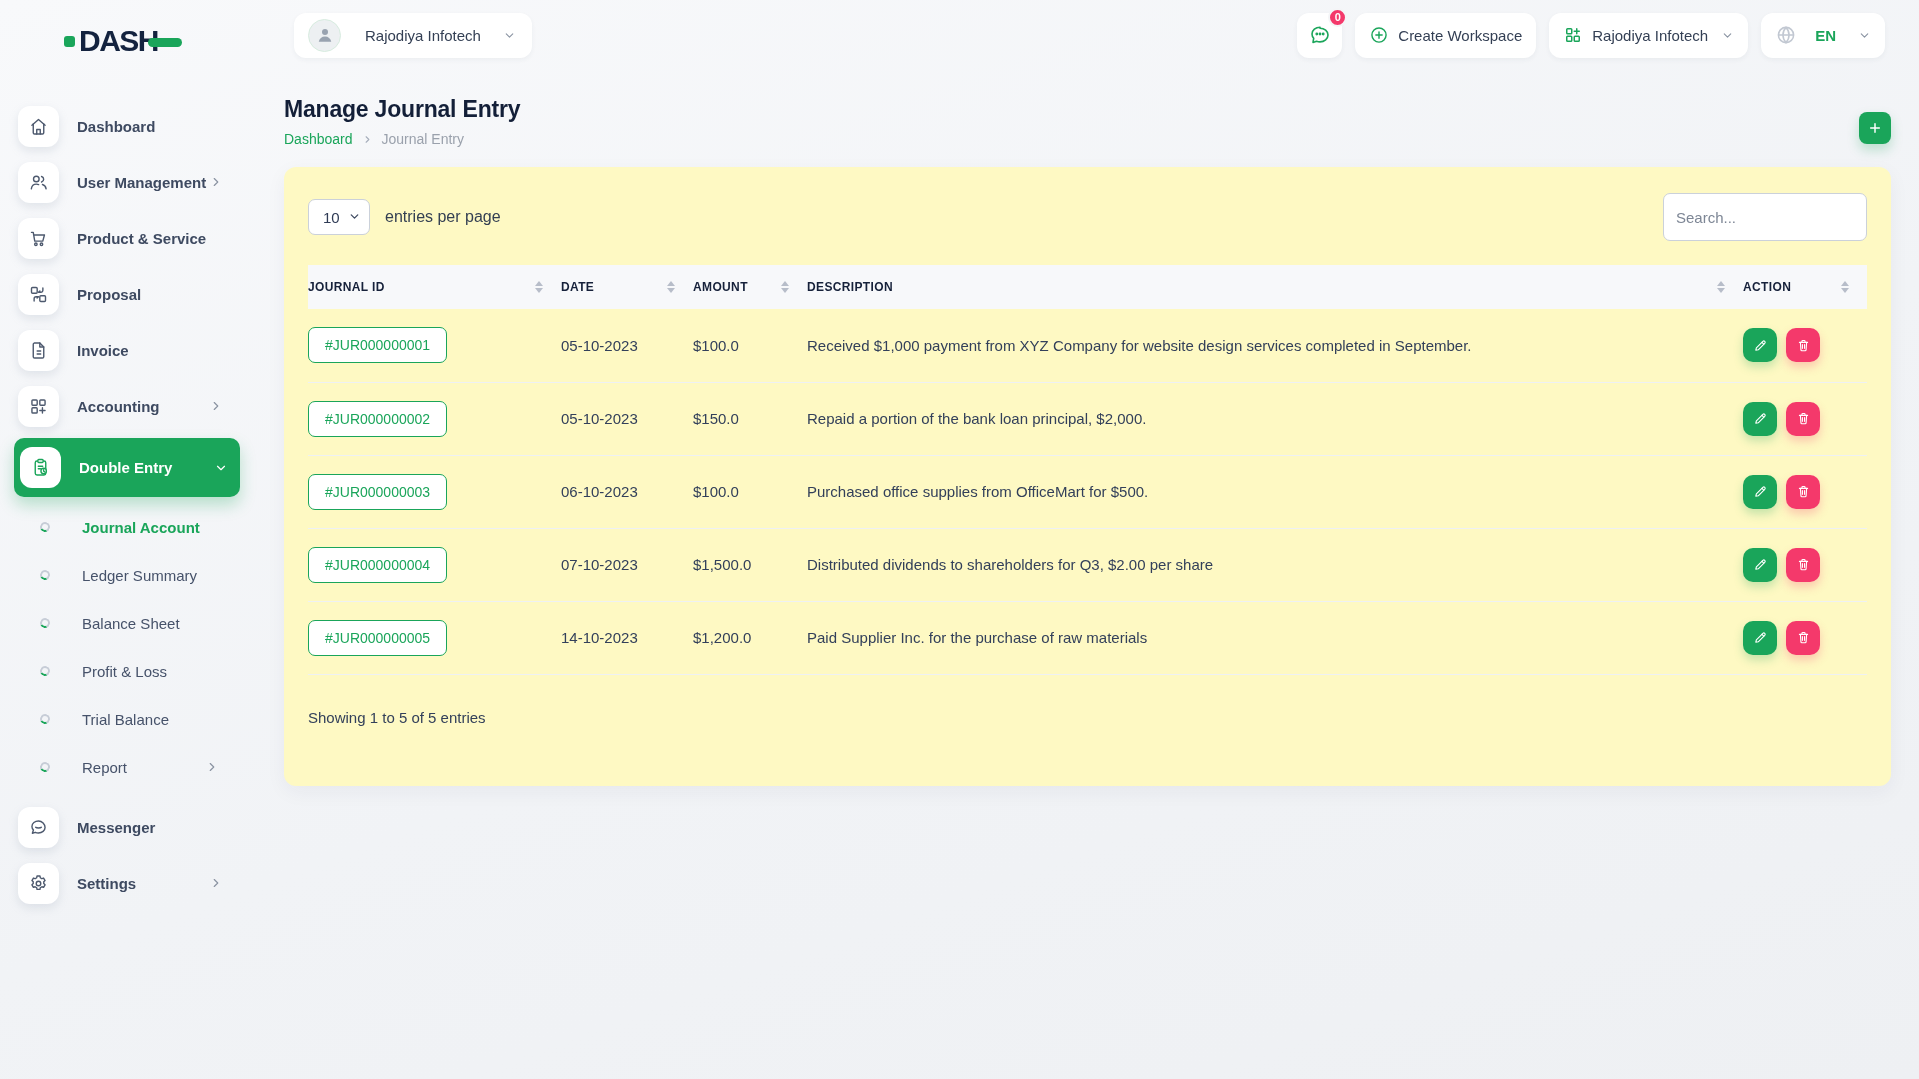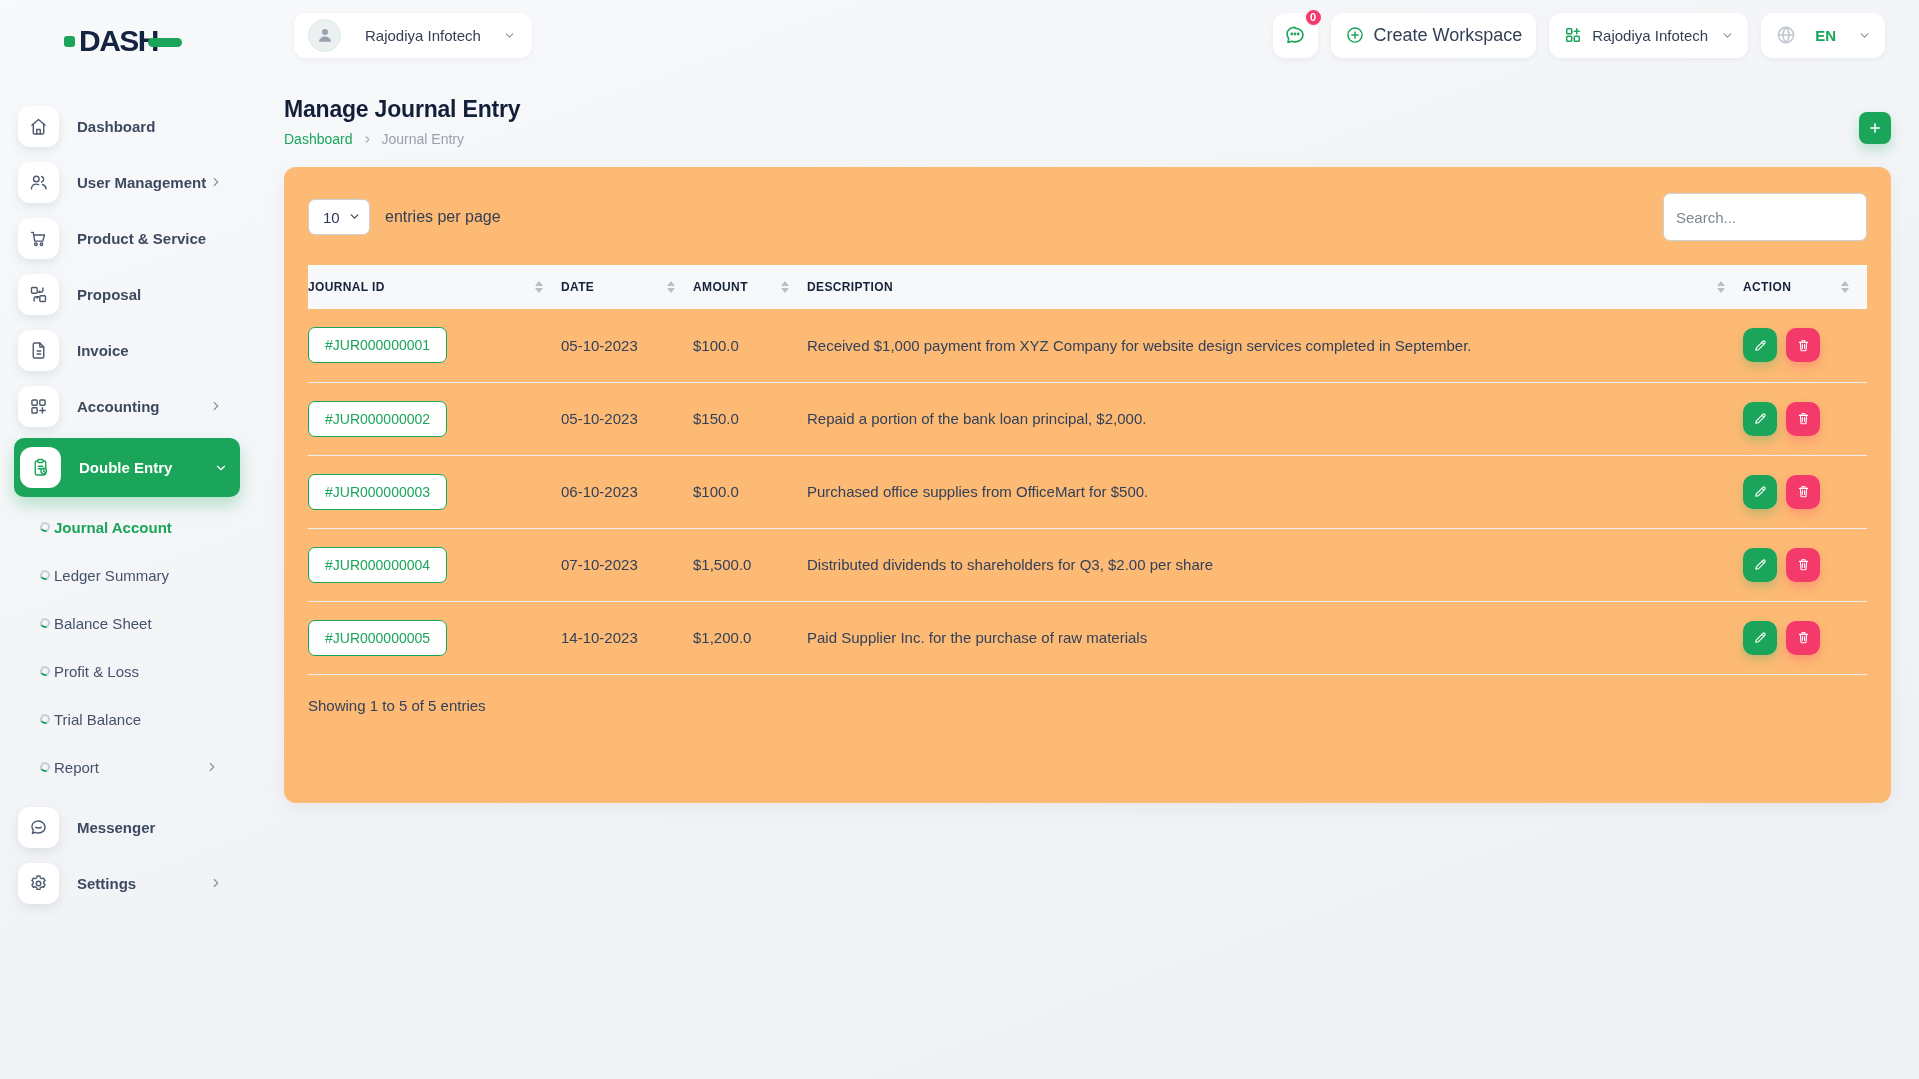--- a/index.html
+++ b/index.html
@@ -27,57 +27,57 @@
 
   .menu-item.active { background:#1aa55a; border-radius:10px; margin:4px 5px 4px 14px; height:59px; padding-left:6px;
                       box-shadow:0 8px 16px rgba(26,165,90,.28); }
   .menu-item.active .icon-box { box-shadow:none; color:#1aa55a; }
   .menu-item.active .mlabel { color:#fff; font-weight:700; }
   .menu-item.active .chev { color:#fff; margin-right:12px; }
 
   ul.submenu { list-style:none; margin:6px 0 8px 0; }
   .sub-item { display:flex; align-items:center; height:48px; padding-left:40px; cursor:pointer; }
   .bullet { width:10px; height:10px; border-radius:50%; border:2px solid #c7cdd7; border-bottom-color:#1aa55a; transform:rotate(20deg); flex:0 0 10px; }
-  .sub-item .slabel { margin-left:4px; font-size:15px; color:#46526a; }
+  .sub-item .slabel { margin-left:32px; font-size:15px; color:#46526a; }
   .sub-item.active .slabel { color:#1aa55a; font-weight:700; }
   .sub-item .chev { margin-left:auto; margin-right:26px; color:#8a93a2; }
 
   
   .topbar { margin-left:245px; height:70px; display:flex; align-items:center; padding:0 34px 0 49px; }
   .pill { background:#fff; border-radius:12px; height:45px; display:flex; align-items:center; padding:0 14px;
           box-shadow:0 2px 5px rgba(40,50,70,.05); cursor:pointer; }
   .avatar { width:33px; height:33px; border-radius:50%; background:#edf0f2; border:1px solid #d7ecdf;
             display:flex; align-items:center; justify-content:center; overflow:hidden; }
   .ws-left { gap:12px; padding-right:16px; }
   .ws-left .wlabel { font-size:15px; color:#333f54; margin-left:12px; }
   .ws-left .chev { margin-left:10px; color:#8a93a2; }
   .top-right { margin-left:auto; display:flex; align-items:center; gap:13px; }
   .chat-btn { width:45px; height:45px; justify-content:center; position:relative; padding:0; }
   .badge { position:absolute; top:-5px; right:-5px; min-width:19px; height:19px; border-radius:10px; background:#f4396b;
            color:#fff; font-size:11px; font-weight:700; display:flex; align-items:center; justify-content:center; border:2px solid #f4f5f7; }
-  .cw-pill { gap:9px; font-size:18px; color:#333f54; }
+  .cw-pill { gap:9px; font-size:15px; color:#333f54; }
   .ws-right { gap:9px; font-size:15px; color:#333f54; }
   .ws-right .chev, .lang-pill .chev { color:#8a93a2; margin-left:4px; }
   .lang-pill { gap:18px;text-align:center; }
   .lang-pill .code { color:#1aa55a; font-size:15px; font-weight:700; }
 
   
   .page-head { margin-left:245px; padding:26px 28px 0 39px; display:flex; align-items:center; }
   .page-title { font-size:23px; font-weight:700; color:#131f38; letter-spacing:-.2px; }
   .breadcrumb { display:flex; align-items:center; gap:9px; margin-top:8px; font-size:14px; }
   .breadcrumb .bc-link { color:#1aa55a; cursor:pointer; }
   .breadcrumb .bc-sep { color:#a6adbb; }
   .breadcrumb .bc-cur { color:#9aa1ac; }
   .add-btn { margin-left:auto; width:32px; height:32px; border-radius:8px; background:#1aa55a; border:none; color:#fff;
              display:flex; align-items:center; justify-content:center; cursor:pointer; margin-top:12px;
              box-shadow:0 6px 12px rgba(26,165,90,.25); }
 
   
   .content { margin-left:245px; padding:20px 28px 0 39px; }
-  .card { background:#fdba74; border-radius:12px; box-shadow:0 6px 20px rgba(35,46,70,.05); padding:26px 24px 89px; }
+  .card { background:#fef9c3; border-radius:12px; box-shadow:0 6px 20px rgba(35,46,70,.05); padding:26px 24px 60px; }
   .card-controls { display:flex; align-items:center; }
   .select-wrap { position:relative; display:inline-block; }
   .select-wrap select { appearance:none; -webkit-appearance:none; width:62px; height:36px; border:1px solid #cbd1da; border-radius:7px;
                         background:#fff; font-family:inherit; font-size:15px; color:#2f3b55; padding:0 26px 0 14px; cursor:pointer; }
   .select-wrap .chev { position:absolute; right:9px; top:11px; pointer-events:none; color:#3e4a61; }
   .entries-label { margin-left:15px; font-size:16px; color:#333f52; }
   .search-input { margin-left:auto; width:204px; height:48px; border:1px solid #cbd1da; border-radius:7px; padding:0 12px;
                   font-family:inherit; font-size:15px; color:#2f3b55; background:#fff; }
   .search-input::placeholder { color:#7d8695; }
 
@@ -89,21 +89,21 @@
   .sort .up { border-bottom:5px solid #b7bdc9; }
   .sort .down { border-top:5px solid #b7bdc9; }
   td { height:73px; border-bottom:1px solid #eef1f4; font-size:15px; color:#33405a; vertical-align:middle; padding:0; }
   .jid-pill { display:inline-block; border:1px solid #1aa55a; color:#1aa55a; border-radius:7px; padding:9px 16px;
               font-size:14px; background:#fff; cursor:pointer; }
   .actions { display:flex; gap:9px; }
   .act-btn { width:34px; height:34px; border-radius:10px; border:none; display:flex; align-items:center; justify-content:center;
              color:#fff; cursor:pointer; }
   .act-edit { background:#1aa55a; box-shadow:0 5px 10px rgba(26,165,90,.25); }
   .act-del  { background:#f4396b; box-shadow:0 5px 10px rgba(244,57,107,.25); }
-  .table-footer { margin-top:22px; font-size:15px; color:#33405a; }
+  .table-footer { margin-top:34px; font-size:15px; color:#33405a; }
 </style>
 </head>
 <body>
 
 <nav class="sidebar">
   <div class="logo">
     <span class="dot"></span>
     <span class="word">DASH</span>
     <span class="bar"></span>
   </div>

